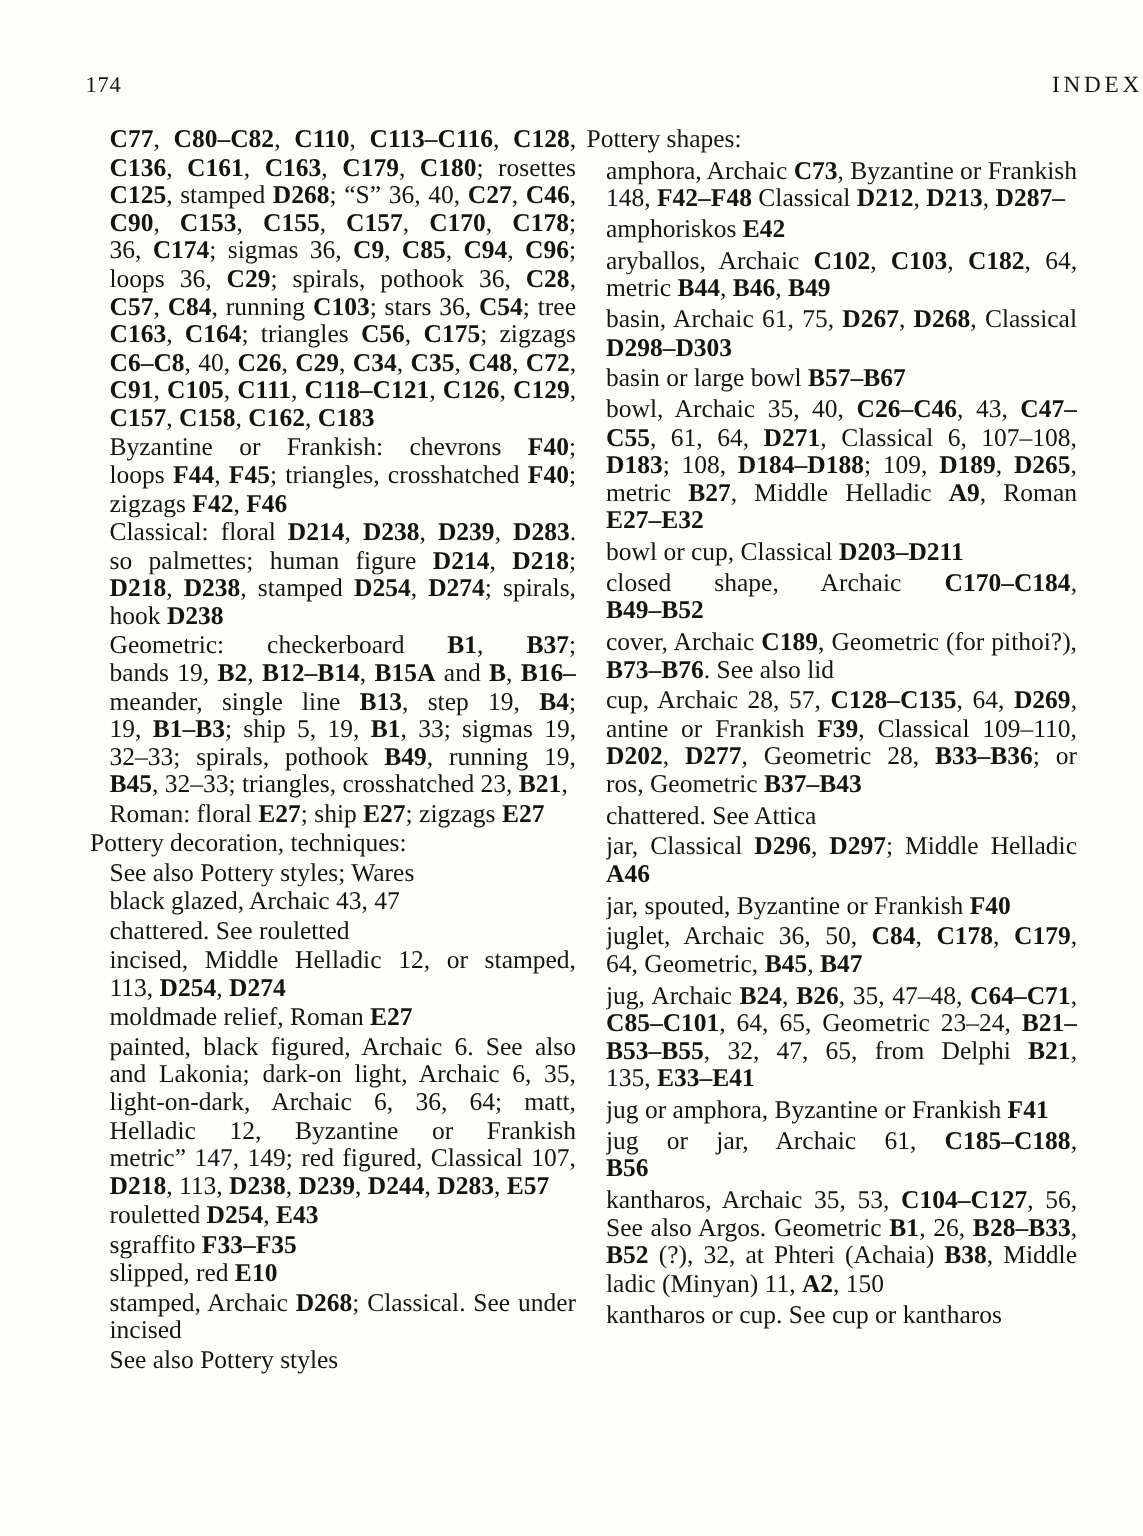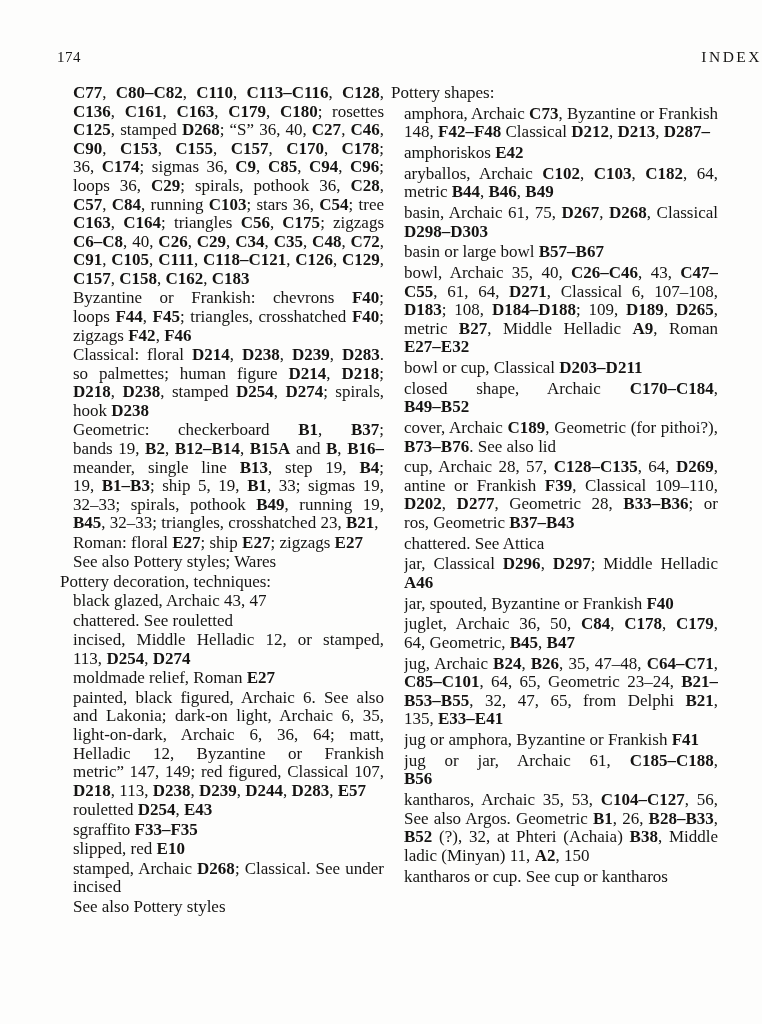--- a/index.html
+++ b/index.html
@@ -87,25 +87,25 @@
         <div class="line j"><span>Geometric: checkerboard </span><span class="bold">B1</span><span>, </span><span class="bold">B37</span><span>; horizontal</span></div>
         <div class="line j"><span>bands 19, </span><span class="bold">B2</span><span>, </span><span class="bold">B12–B14</span><span>, </span><span class="bold">B15A</span><span> and </span><span class="bold">B</span><span>, </span><span class="bold">B16–B19</span><span>;</span></div>
         <div class="line j"><span>meander, single line </span><span class="bold">B13</span><span>, step 19, </span><span class="bold">B4</span><span>; “sausage”</span></div>
         <div class="line j"><span>19, </span><span class="bold">B1–B3</span><span>; ship 5, 19, </span><span class="bold">B1</span><span>, 33; sigmas 19, </span><span class="bold">B14</span><span>,</span></div>
         <div class="line j"><span>32–33; spirals, pothook </span><span class="bold">B49</span><span>, running 19, </span><span class="bold">B12</span><span>,</span></div>
         <div class="line"><span class="bold">B45</span><span>, 32–33; triangles, crosshatched 23, </span><span class="bold">B21</span><span>, </span><span class="bold">B49</span></div>
       </div>
       <div class="entry sub">
         <div class="line"><span>Roman: floral </span><span class="bold">E27</span><span>; ship </span><span class="bold">E27</span><span>; zigzags </span><span class="bold">E27</span></div>
       </div>
-      <div class="entry sub">
-        <div class="line"><span class="ital">See also </span><span>Pottery styles; Wares</span></div>
-      </div>
       <div class="entry">
         <div class="line"><span>Pottery decoration, techniques:</span></div>
+      </div>
+      <div class="entry sub">
+        <div class="line"><span class="ital">See also </span><span>Pottery styles; Wares</span></div>
       </div>
       <div class="entry sub">
         <div class="line"><span>black glazed, Archaic 43, 47</span></div>
       </div>
       <div class="entry sub">
         <div class="line"><span>chattered. </span><span class="ital">See </span><span>rouletted</span></div>
       </div>
       <div class="entry sub">
         <div class="line j"><span>incised, Middle Helladic 12, or stamped, Classical</span></div>
         <div class="line"><span>113, </span><span class="bold">D254</span><span>, </span><span class="bold">D274</span></div>

